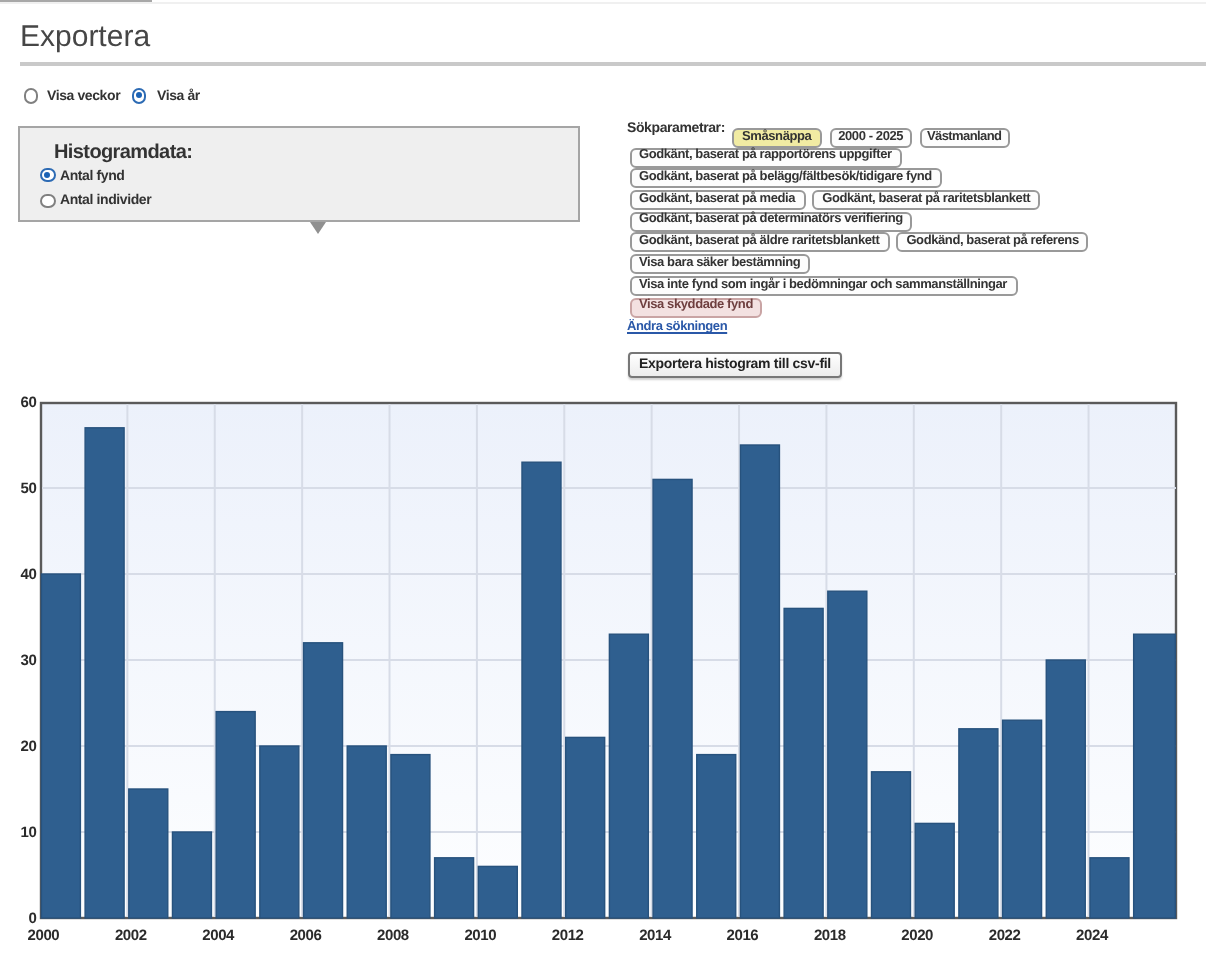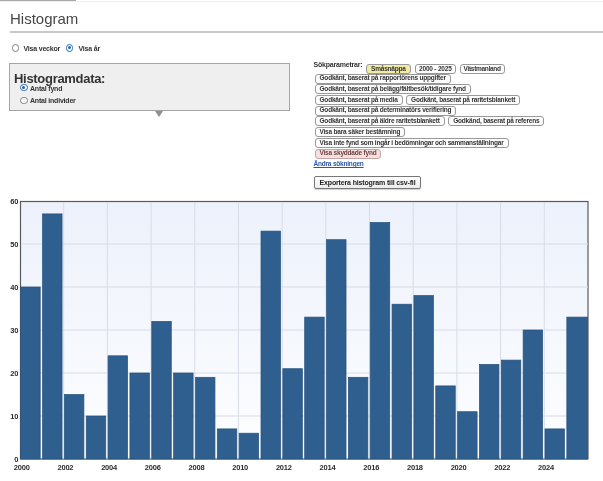--- a/index.html
+++ b/index.html
@@ -16,30 +16,30 @@
 .pill { display:inline-block; vertical-align:top; border:1px solid #999; border-radius:3px; background:#fdfdfd; color:#333; font-size:6.5px; font-weight:700; letter-spacing:-0.2px; padding:0.5px 4px 1px; margin-right:3.5px; line-height:6.5px; }
 .pill.warn { background:#f3e1e1; border-color:#c9a4a4; color:#6f3f3f; }
 .pill.yellow { background:#f1eba3; }
 a.link { position:absolute; left:313.5px; top:160px; font-size:6.5px; letter-spacing:-0.2px; font-weight:700; color:#2a58a8; text-decoration:underline; }
 #csvbtn { position:absolute; left:314px; top:176px; width:107px; height:12.5px; border:1px solid #777; border-radius:2px; box-shadow:0 1px 1px rgba(120,120,120,0.35); background:linear-gradient(#fff,#ececec); font-size:7px; font-weight:700; letter-spacing:-0.15px; color:#222; text-align:center; line-height:11px; white-space:nowrap; }
 svg text { font-family:"Liberation Sans",sans-serif; font-size:7.5px; font-weight:700; letter-spacing:-0.2px; fill:#2b2b2b; }
 </style></head>
 <body>
 <div class="abs" style="left:0;top:0;width:76px;height:1px;background:#a8a8a8"></div>
 <div class="abs" style="left:0;top:1px;width:603px;height:1px;background:#f0f0f0"></div>
-<h1>Histogram</h1>
+<h1>Exportera</h1>
 <div id="rule"></div>
 
 <div class="radio" style="left:11.5px;top:44px"></div>
 <span class="abs small" style="left:23.5px;top:45px">Visa veckor</span>
 <div class="radio sel" style="left:65.5px;top:44px"></div>
 <span class="abs small" style="left:78.5px;top:45px">Visa år</span>
 
 <div id="hbox">
-  <span class="abs small" style="left:4px;top:6.5px;font-size:13px;letter-spacing:-0.3px">Histogramdata:</span>
+  <span class="abs small" style="left:17px;top:6.5px;font-size:10px;letter-spacing:-0.3px">Histogramdata:</span>
   <div class="radio sel" style="left:10px;top:19.5px"></div>
   <span class="abs small" style="left:20px;top:20.5px">Antal fynd</span>
   <div class="radio" style="left:10px;top:32.5px"></div>
   <span class="abs small" style="left:20px;top:33px">Antal individer</span>
 </div>
 <div id="tri"></div>
 
 <div class="abs small" style="left:313.5px;top:61px">Sökparametrar:</div>
 <span class="abs pill yellow" style="left:366px;top:64px">Småsnäppa</span>
 <span class="abs pill" style="left:415.1px;top:64px;padding-left:3px;padding-right:3px">2000 - 2025</span>

